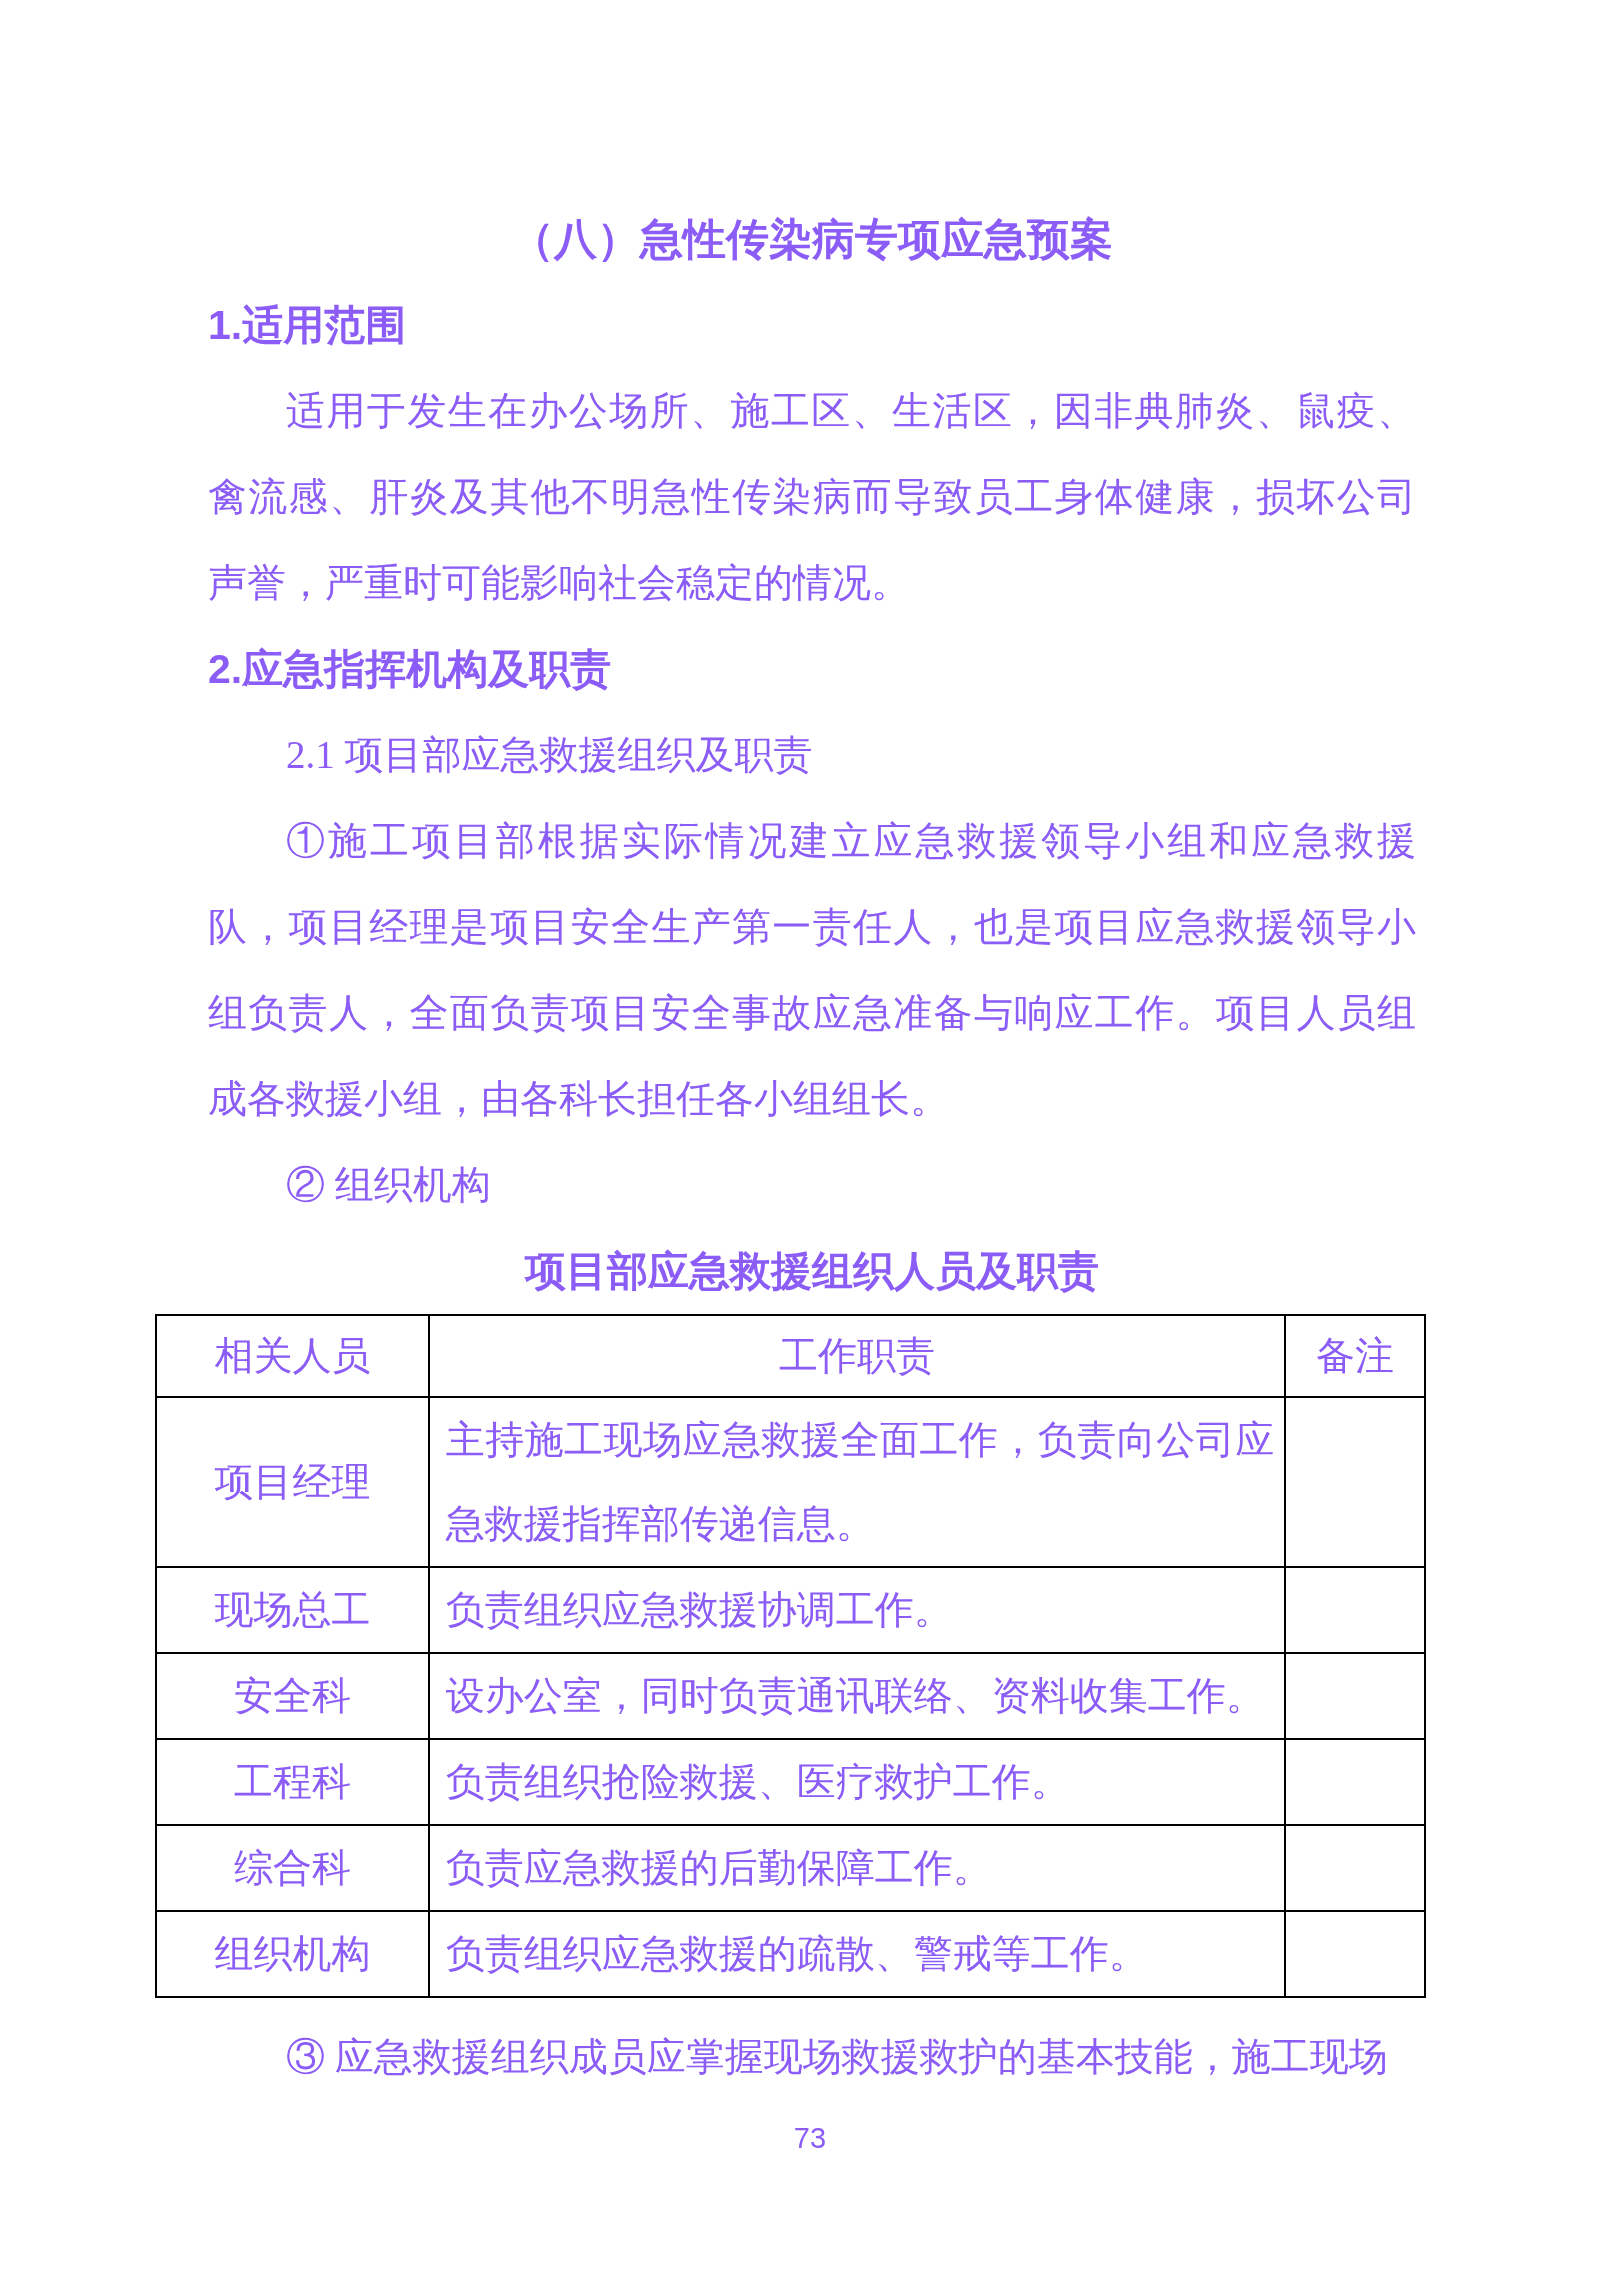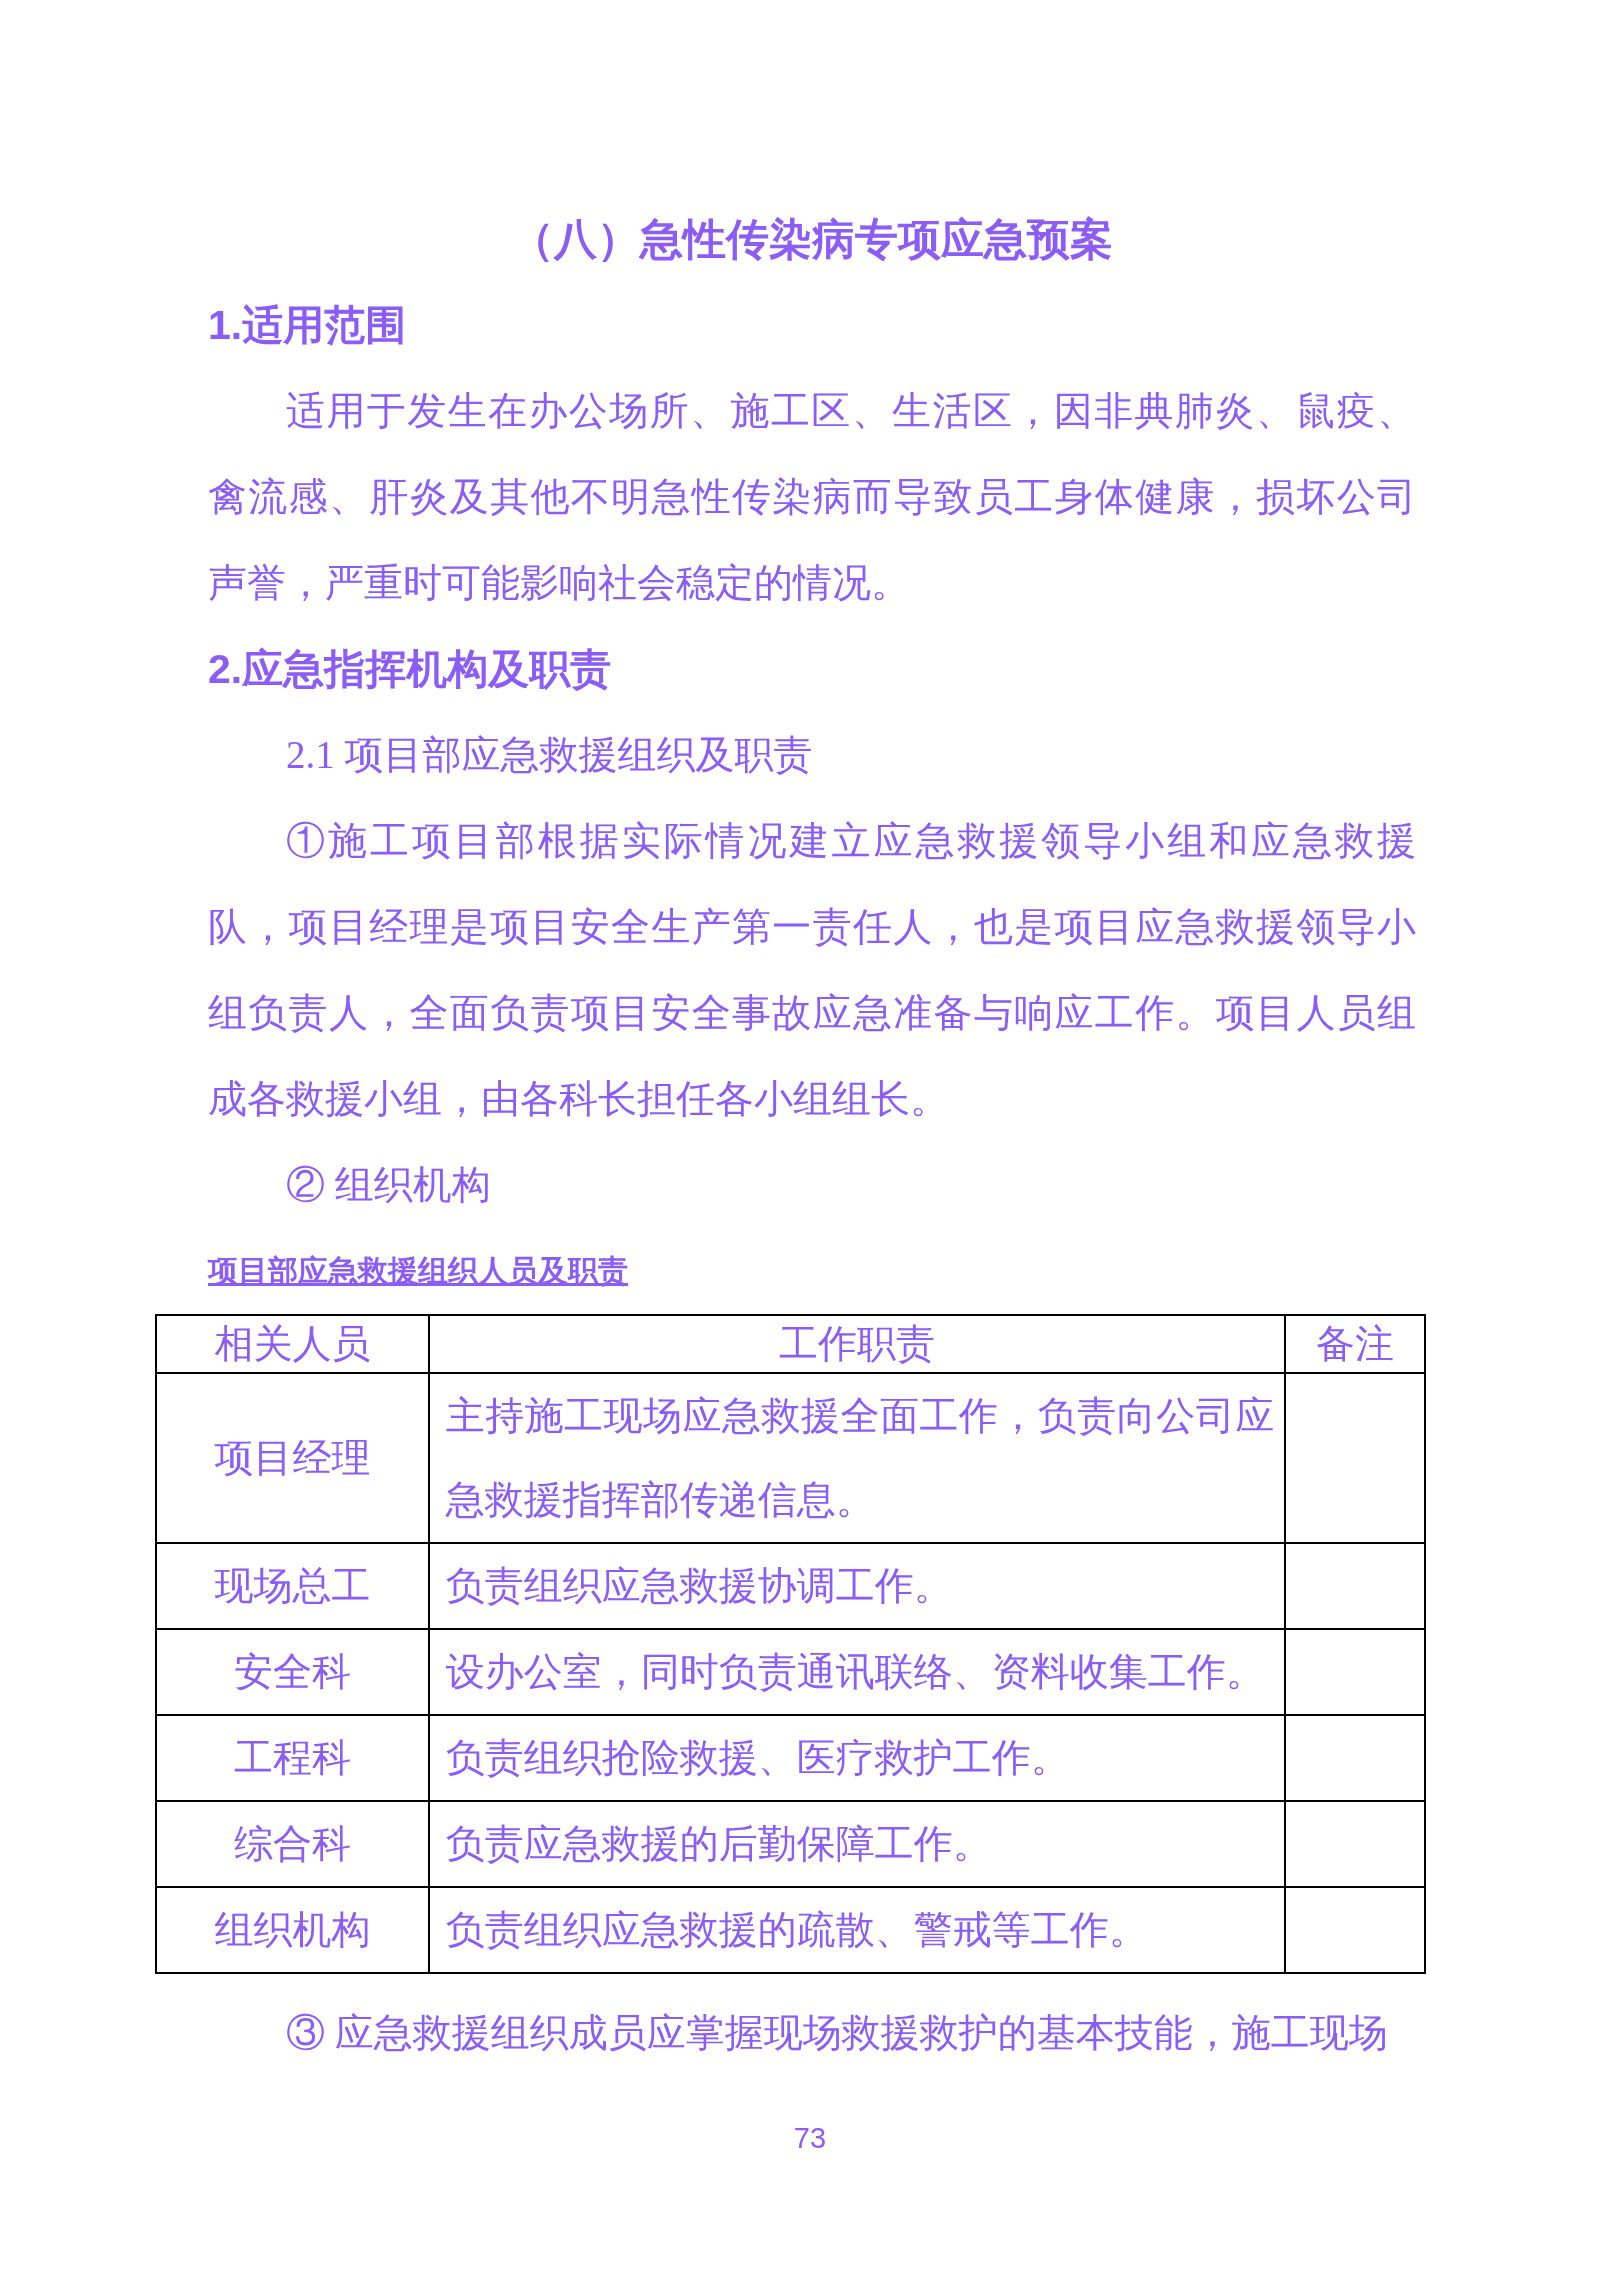--- a/index.html
+++ b/index.html
@@ -30,47 +30,46 @@
   }
   .para {
     margin: 0;
     font-size: 39px;
     line-height: 86px;
     text-align: justify;
     text-align-last: left;
     text-indent: 2em;
   }
   .table-title {
-    font-size: 30px;
+    font-size: 41px;
     line-height: 86px;
     font-weight: 700;
-    text-align: left;
+    text-align: center;
     font-family: "Liberation Sans", sans-serif;
-    text-decoration: underline;
   }
   table.org-table {
     border-collapse: collapse;
     table-layout: fixed;
     width: 1269px;
     margin-left: -53px;
     margin-top: 0;
     font-size: 39px;
   }
   table.org-table col.c1 { width: 273px; }
   table.org-table col.c2 { width: 856px; }
   table.org-table col.c3 { width: 140px; }
   table.org-table th,
   table.org-table td {
     border: 2px solid #000000;
     font-weight: normal;
     vertical-align: middle;
     box-sizing: border-box;
     padding: 0;
   }
-  table.org-table tr.header-row th { height: 58px; text-align: center; }
+  table.org-table tr.header-row th { height: 82px; text-align: center; }
   table.org-table td.person-cell { text-align: center; }
   table.org-table td.duty-cell {
     text-align: justify;
     text-align-last: left;
     line-height: 84px;
     padding: 0 9.8px 0 15.7px;
   }
   table.org-table tr.row-tall td { height: 140px; }
   table.org-table tr.row-std td { height: 86px; }
   .after-table { margin-top: 15.7px; }

